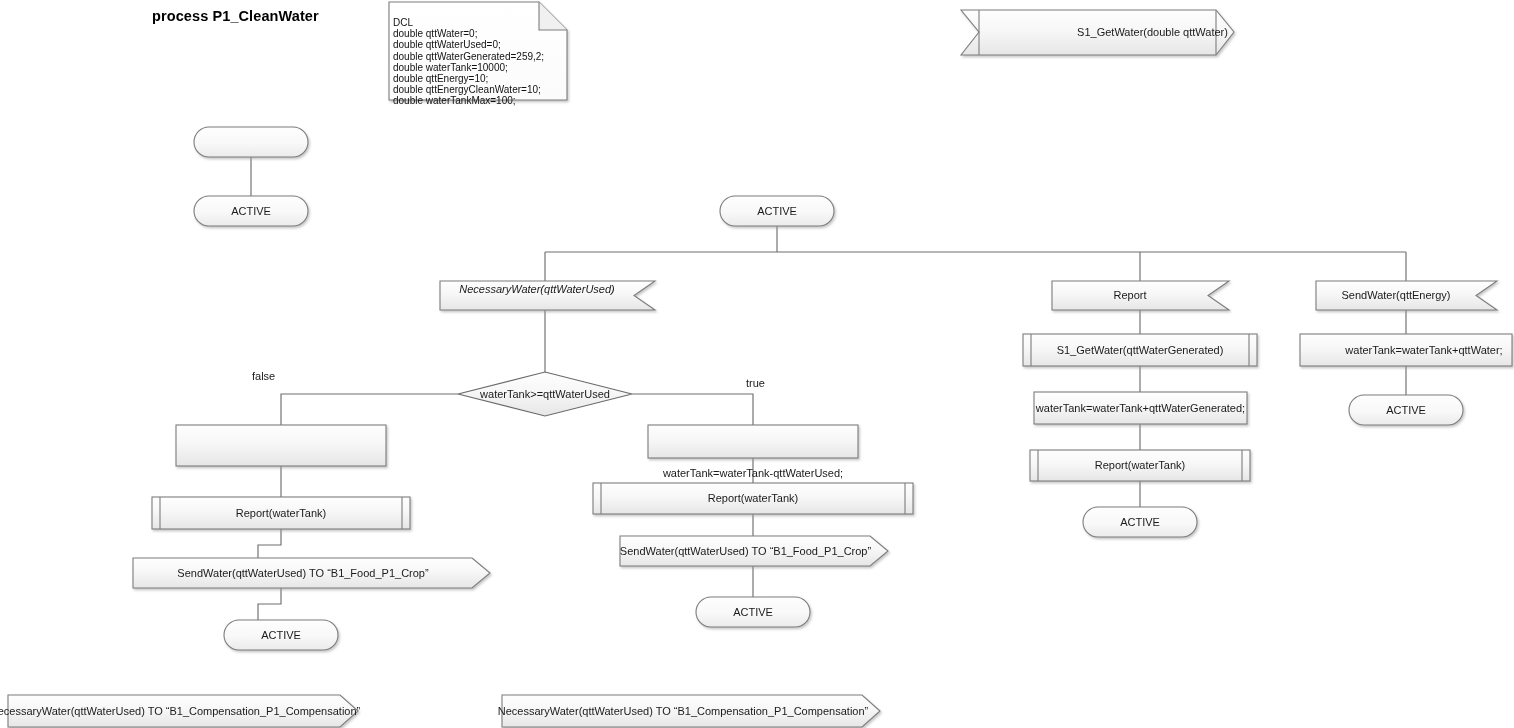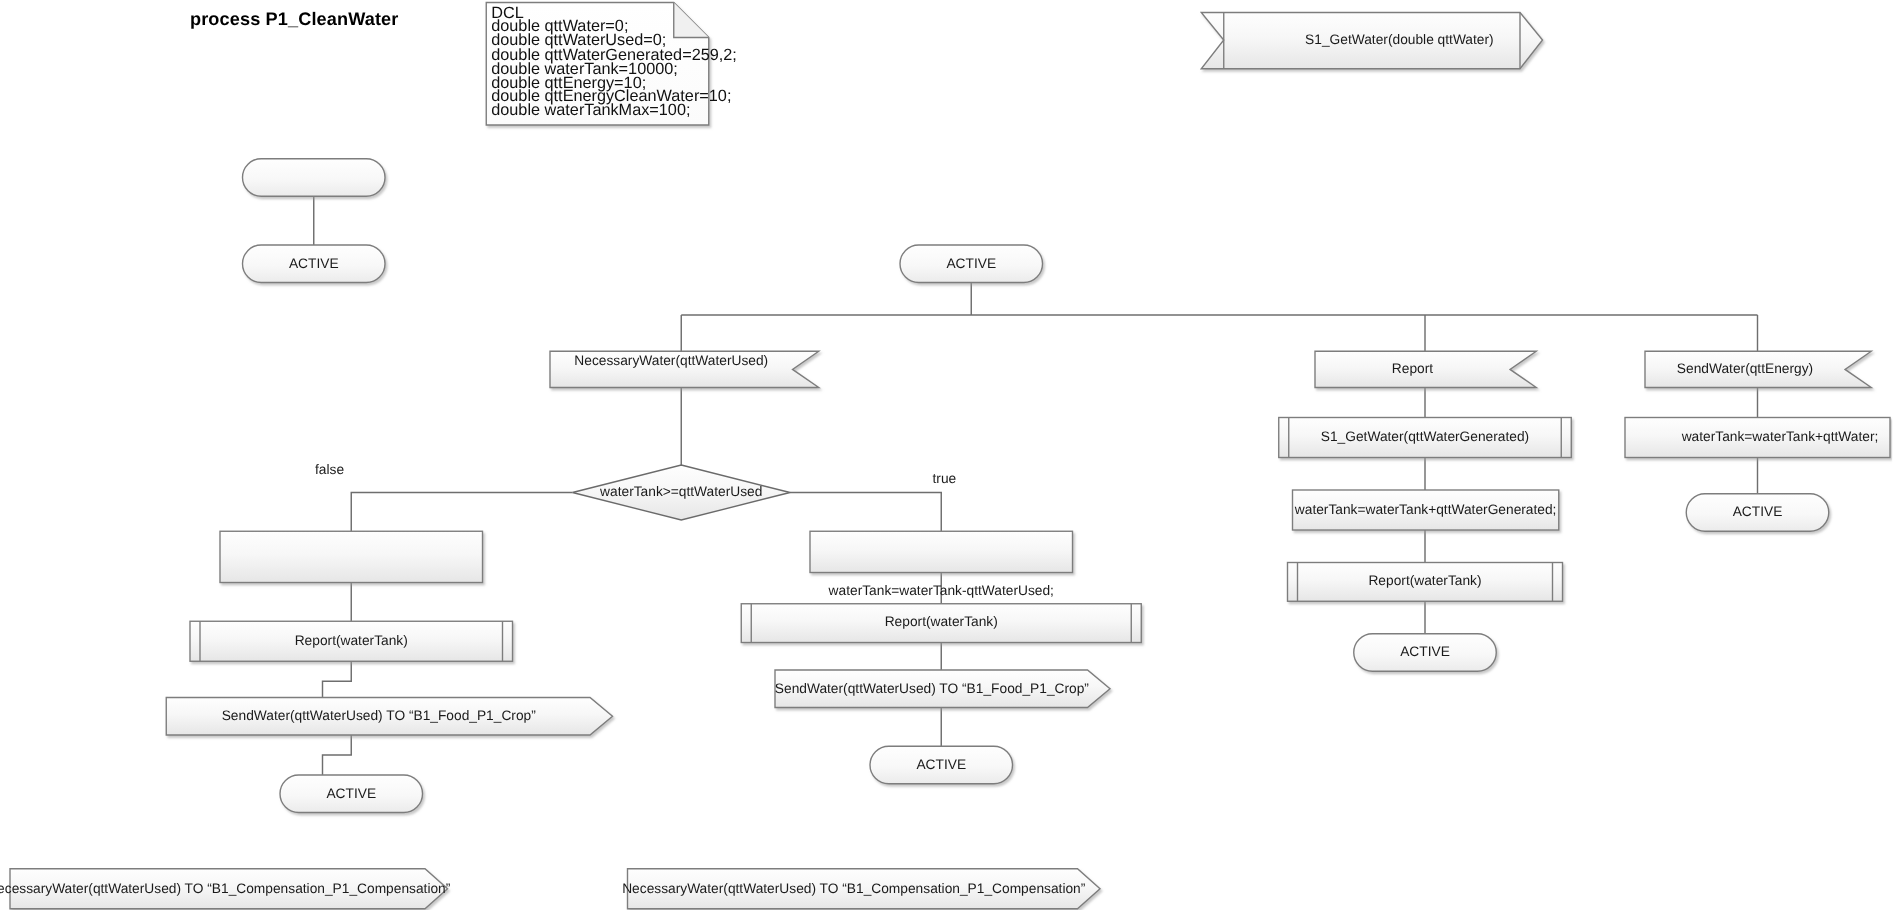--- a/index.html
+++ b/index.html
@@ -44,23 +44,23 @@
     left:152px;
     top:8px;
     font-size:14.5px;
     font-weight:bold;
     letter-spacing:0.1px;
     color:#000;
   }
   .dcl-text{
     position:absolute;
     left:393px;
-    top:4px;
+    top:17px;
     width:172px;
-    font-size:13px;
+    font-size:10px;
     line-height:11.2px;
     color:#111;
     white-space:pre;
   }
 </style>
 </head>
 <body>
 
 <div id="canvas">
 
@@ -193,29 +193,29 @@
 
   <div class="dcl-text">DCL
 double qttWater=0;
 double qttWaterUsed=0;
 double qttWaterGenerated=259,2;
 double waterTank=10000;
 double qttEnergy=10;
 double qttEnergyCleanWater=10;
 double waterTankMax=100;</div>
 
-  <div class="shape-text" style="left:983px;top:10px;width:273px;height:45px;">S1_GetWater(double qttWater)</div>
+  <div class="shape-text" style="left:1016px;top:10px;width:273px;height:45px;">S1_GetWater(double qttWater)</div>
 
   <div class="shape-text" style="left:194px;top:127px;width:114px;height:30px;"></div>
 
   <div class="shape-text" style="left:194px;top:196px;width:114px;height:30px;">ACTIVE</div>
 
   <div class="shape-text" style="left:720px;top:196px;width:114px;height:30px;">ACTIVE</div>
 
-  <div class="shape-text" style="left:440px;top:281px;width:194px;height:17px;">NecessaryWater(qttWaterUsed)</div>
+  <div class="shape-text" style="left:440px;top:281px;width:194px;height:17px;font-style:italic;">NecessaryWater(qttWaterUsed)</div>
 
   <div class="shape-text" style="left:1052px;top:281px;width:156px;height:29px;">Report</div>
 
   <div class="shape-text" style="left:1316px;top:281px;width:160px;height:29px;">SendWater(qttEnergy)</div>
 
   <div class="shape-text" style="left:460px;top:381px;width:170px;height:26px;">waterTank&gt;=qttWaterUsed</div>
 
   <div class="shape-text" style="left:252px;top:369px;width:40px;height:14px;justify-content:flex-start;">false</div>
 
   <div class="shape-text" style="left:746px;top:376px;width:40px;height:14px;justify-content:flex-start;">true</div>

